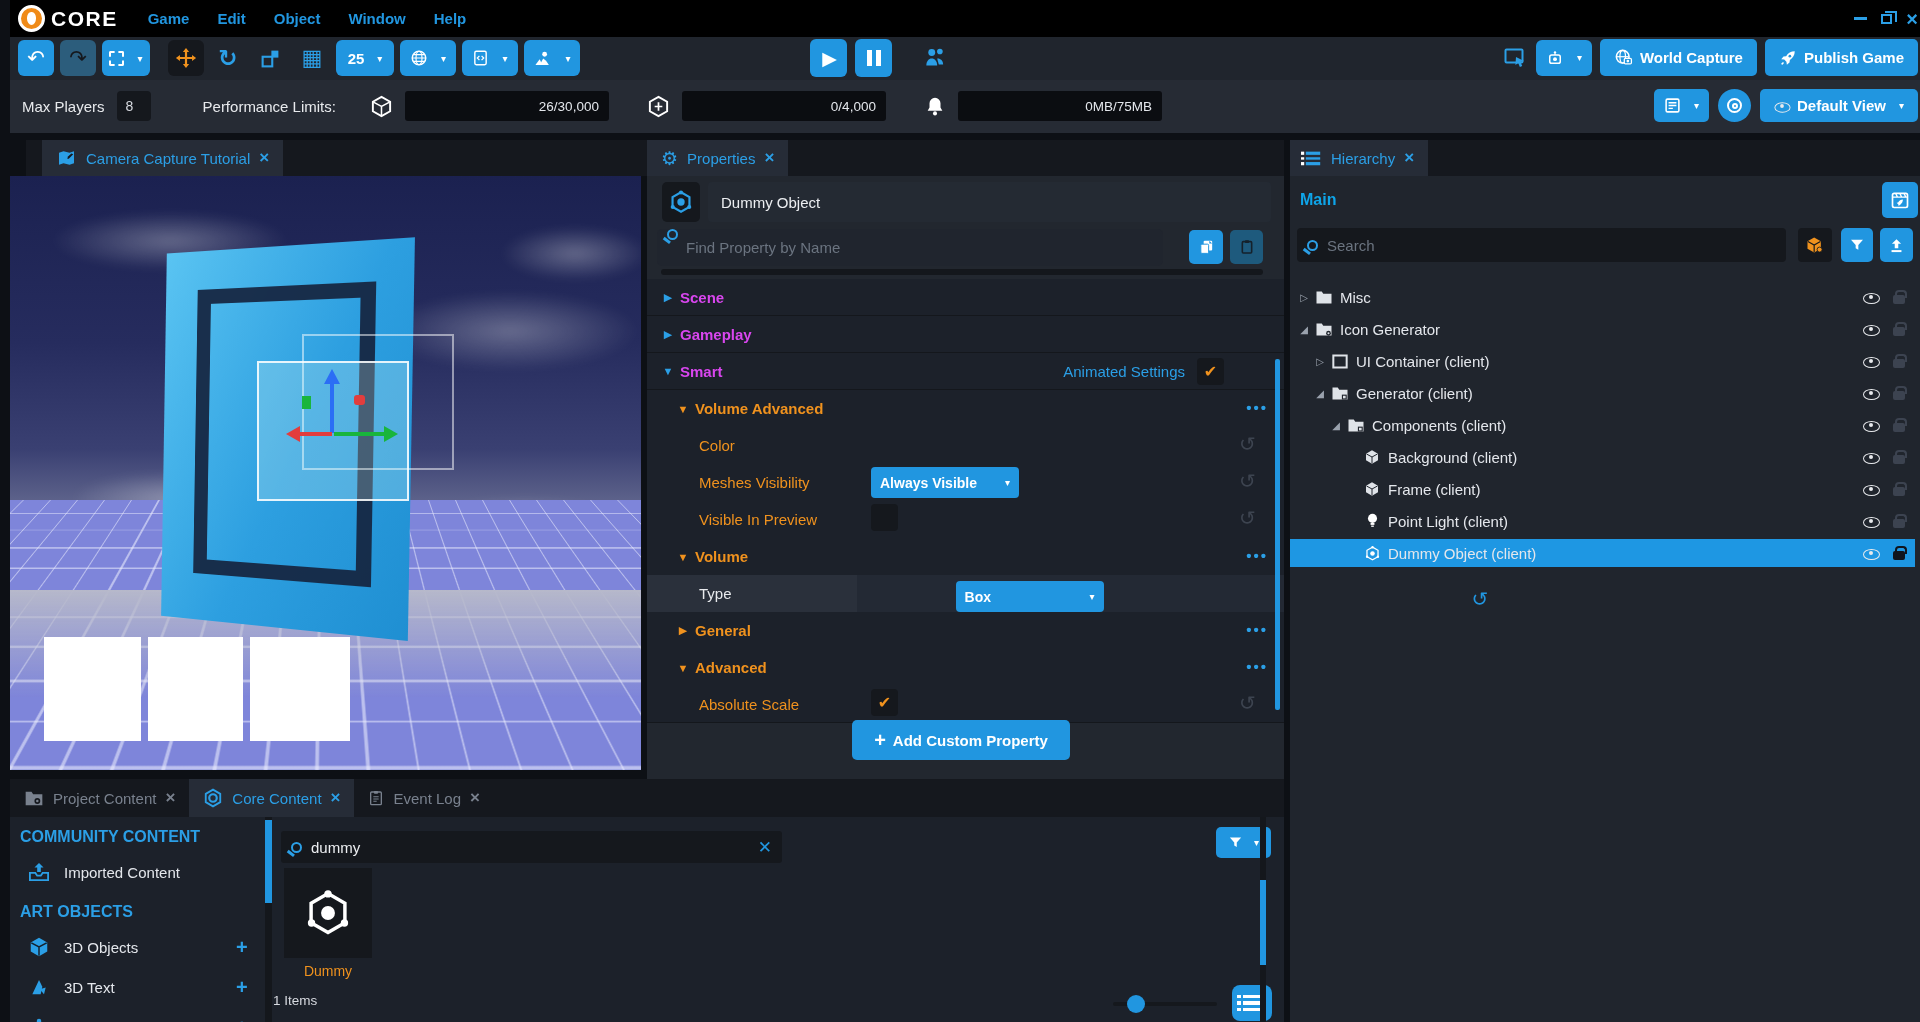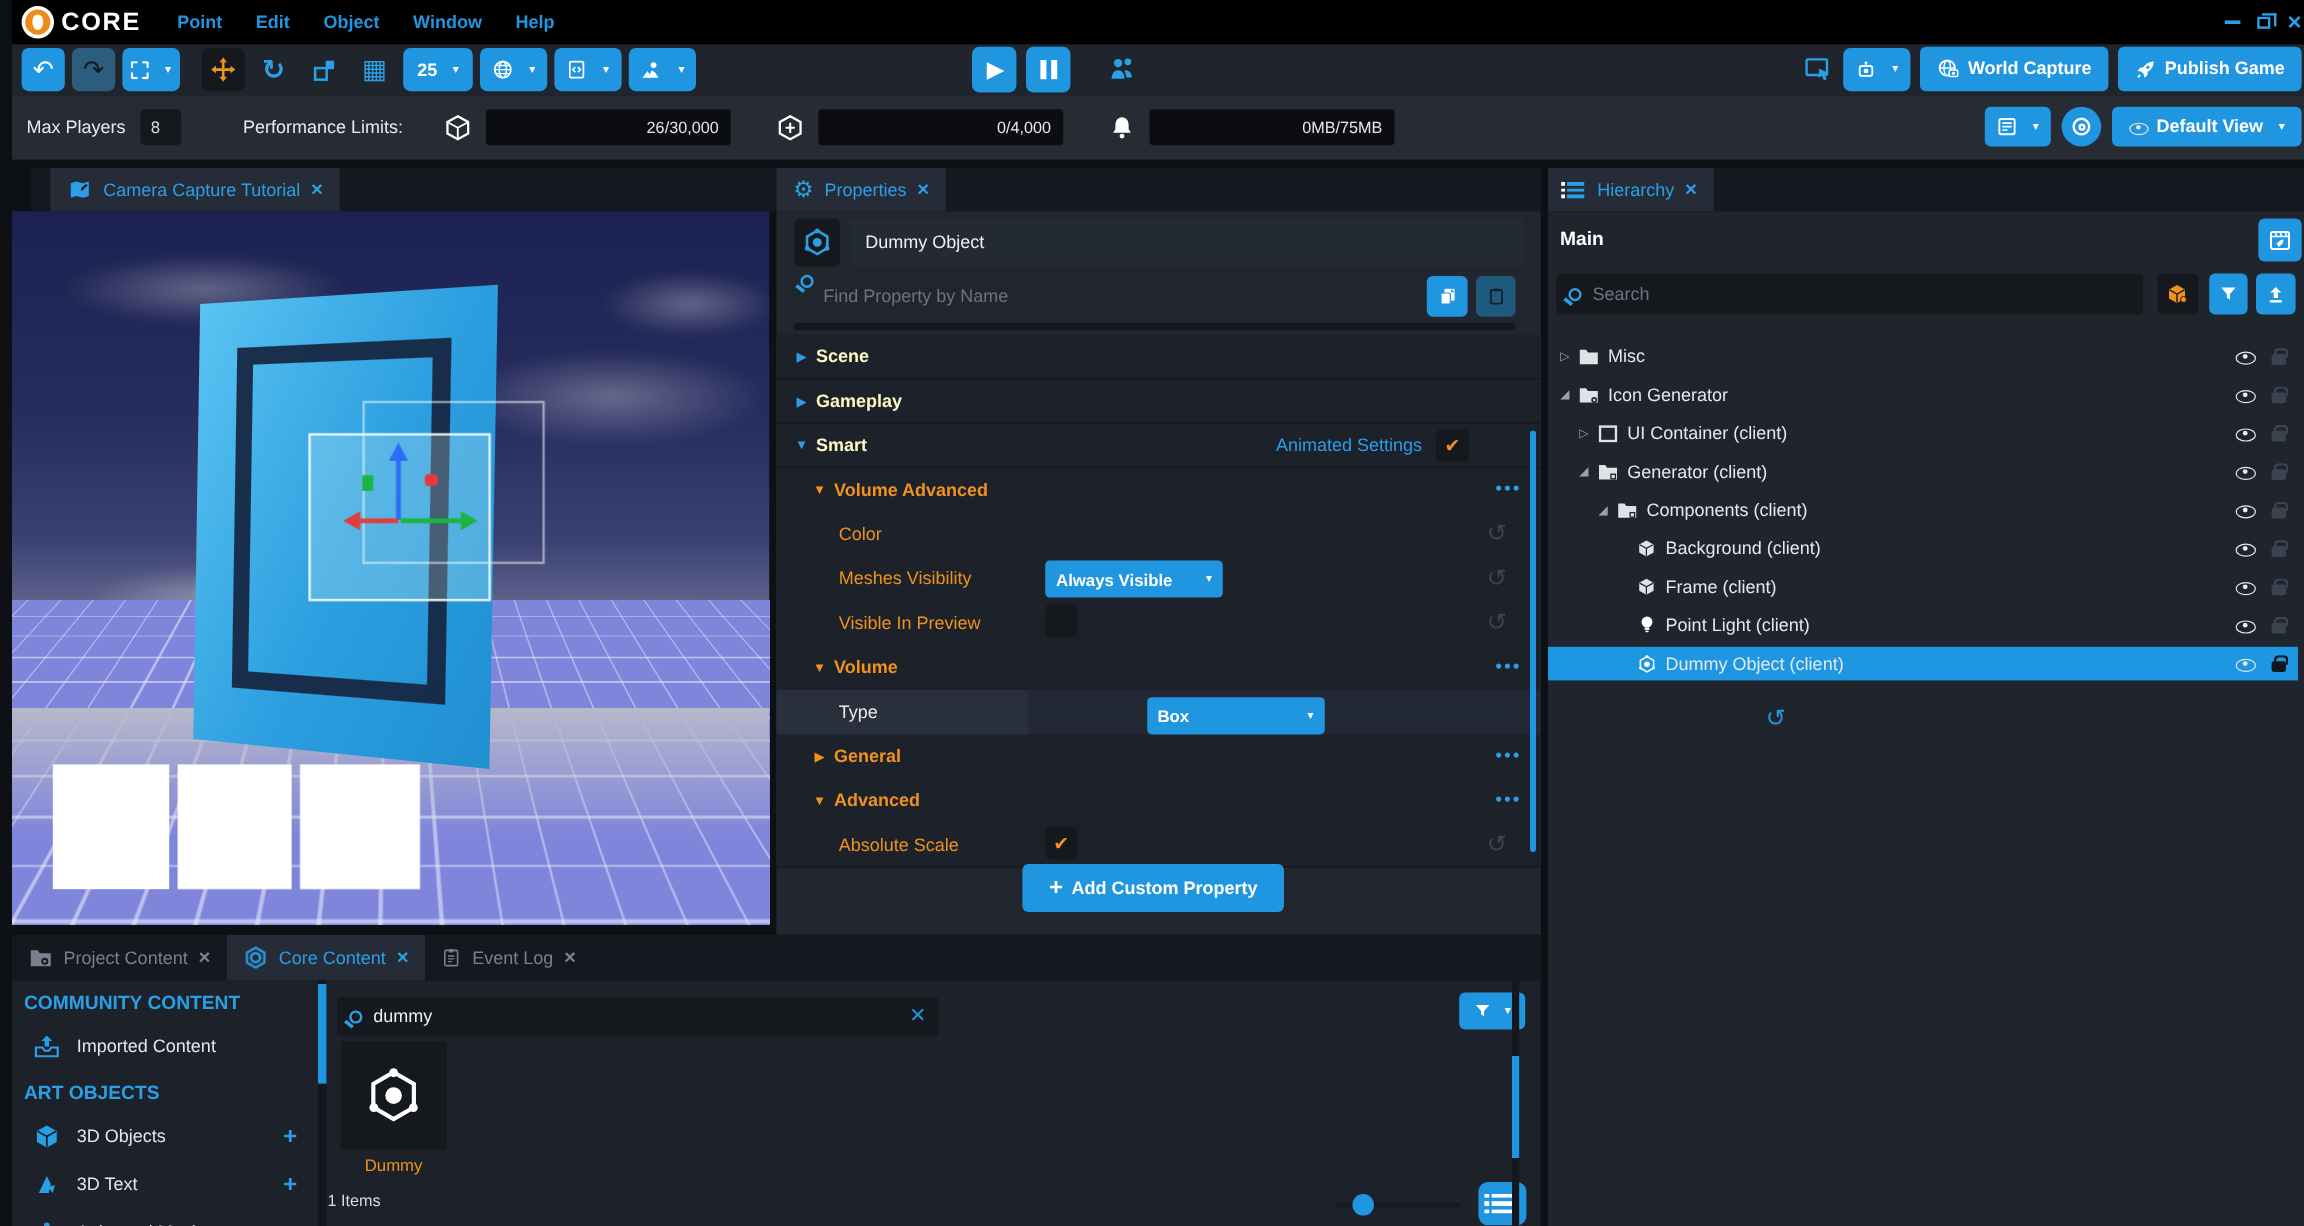--- a/index.html
+++ b/index.html
@@ -103,21 +103,21 @@
   .pr-find-input::placeholder { color:#6b7480; }
   .mag { width:11px; height:11px; border:2.5px solid #2b9fe6; border-radius:50%; position:relative; flex:none; }
   .mag::after { content:""; position:absolute; left:-6px; top:8px; width:8px; height:2.5px; background:#2b9fe6; transform:rotate(38deg); }
   .pr-copy { position:absolute; left:542px; top:54px; width:34px; height:34px; }
   .pr-paste { position:absolute; left:583px; top:54px; width:33px; height:34px; background:#1e5a7d; border-radius:5px; display:flex; align-items:center; justify-content:center; }
   .pr-strip { position:absolute; left:14px; top:93px; width:602px; height:6px; background:#14171c; border-radius:3px; }
   .prop-list { position:absolute; left:0; top:103px; width:637px; background:#1c212a; }
   .prow { position:relative; height:37px; border-bottom:1px solid #14171c; display:flex; align-items:center; }
   .prow .arrow { font-size:11px; width:16px; text-align:center; }
   .sec-top { padding-left:13px; gap:4px; }
-  .sec-top .lbl { color:#fef9c3; font-weight:bold; font-size:15px; }
+  .sec-top .lbl { color:#d946ef; font-weight:bold; font-size:15px; }
   .sec-top .arrow { color:#2b9fe6; }
   .sub-sec { padding-left:28px; gap:4px; border-bottom:none; }
   .sub-sec .lbl { color:#f0921e; font-weight:bold; font-size:15px; }
   .sub-sec .arrow { color:#f0921e; }
   .prop { padding-left:52px; border-bottom:none; }
   .prop .lbl { color:#f0921e; font-size:15px; }
   .prop .val { position:absolute; left:224px; top:3px; }
   .reset { position:absolute; left:592px; top:5px; font-size:20px; color:#3d4450; }
   .reset.on { color:#2196e0; }
   .dots { position:absolute; right:16px; top:9px; color:#2b9fe6; font-size:15px; font-weight:bold; letter-spacing:2px; }
@@ -132,21 +132,21 @@
   .hl-row::before { content:""; position:absolute; left:0; top:0; width:210px; height:100%; background:#2a303b; }
   .hl-row .lbl,.hl-row .val,.hl-row .reset { position:relative; z-index:1; }
   .hl-row .lbl { color:#e8eaed; }
   .props-scroll { position:absolute; left:628px; top:183px; width:5px; height:351px; background:#2196e0; border-radius:2px; }
   .add-custom { position:absolute; left:205px; top:544px; width:218px; height:40px; font-weight:bold; font-size:15px; }
   .add-custom .plus { font-size:20px; font-weight:bold; }
 
   
   .right-tabbar { left:1280px; top:140px; width:640px; }
   .hx { left:1280px; top:176px; width:640px; height:846px; background:#20252d; }
-  .hx-root { position:absolute; left:10px; top:15px; color:#ffffff; font-weight:bold; font-size:16px; }
+  .hx-root { position:absolute; left:10px; top:15px; color:#0ea5e9; font-weight:bold; font-size:16px; }
   .hx-capture { position:absolute; right:12px; top:6px; width:36px; height:36px; }
   .hx-search { position:absolute; left:7px; top:52px; width:489px; height:34px; background:#15181d; border-radius:4px; display:flex; align-items:center; gap:9px; padding-left:10px; }
   .hx-search input { flex:1; background:transparent; border:none; outline:none; color:#c9cdd4; font-size:15px; font-family:inherit; }
   .hx-search input::placeholder { color:#6b7480; }
   .hx-cube-btn { position:absolute; left:508px; top:52px; width:34px; height:34px; background:#15181d; border-radius:4px; display:flex; align-items:center; justify-content:center; }
   .hx-filter-btn { position:absolute; left:551px; top:52px; width:32px; height:34px; }
   .hx-upload-btn { position:absolute; left:590px; top:52px; width:33px; height:34px; }
   .hx-tree { position:absolute; left:0; top:107px; width:640px; display:flex; flex-direction:column; gap:4px; }
   .hx-row { position:relative; height:28px; display:flex; align-items:center; width:625px; }
   .hx-row .exp { width:16px; font-size:10px; color:#9aa2ad; text-align:center; flex:none; }
@@ -191,21 +191,21 @@
 </style>
 </head>
 <body>
 
 <div id="app">
 
   <div class="abs titlebar">
     <span class="logo-mark"></span>
     <span class="logo-text">CORE</span>
     <nav class="menus">
-      <span>Point</span>
+      <span>Game</span>
       <span>Edit</span>
       <span>Object</span>
       <span>Window</span>
       <span>Help</span>
     </nav>
     <div class="win-controls">
       <span class="wc-min"></span>
       <span class="wc-restore"></span>
       <span class="wc-close">×</span>
     </div>

